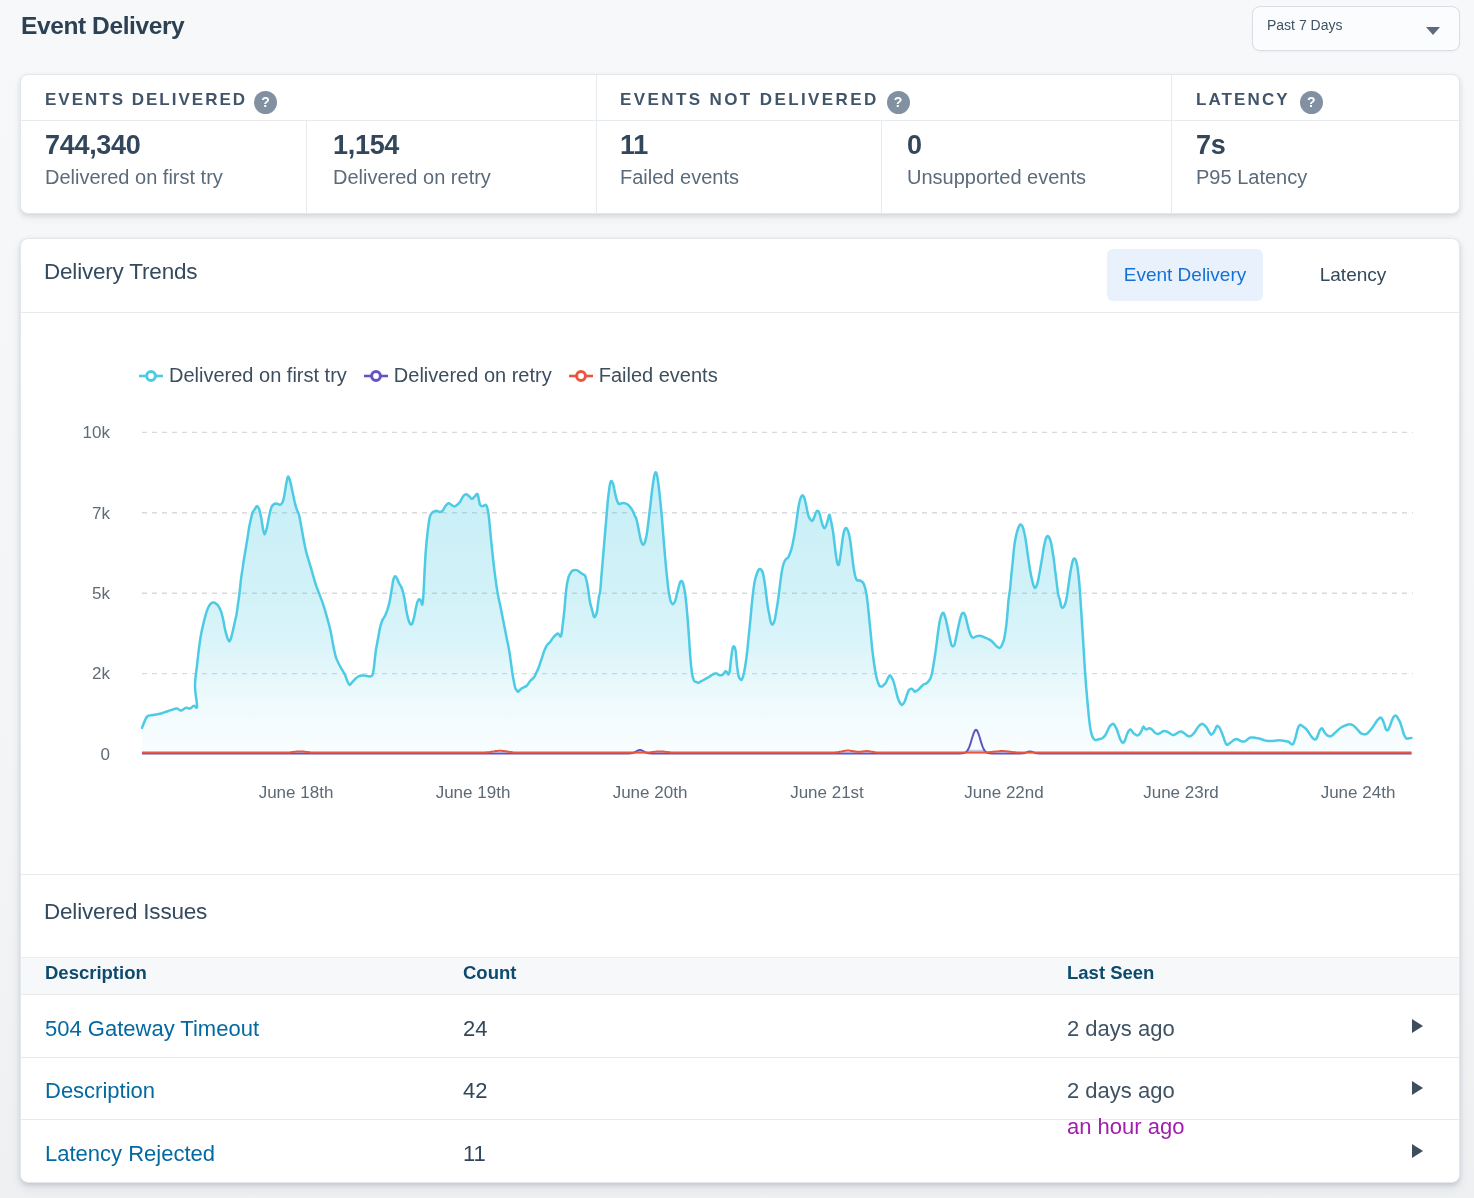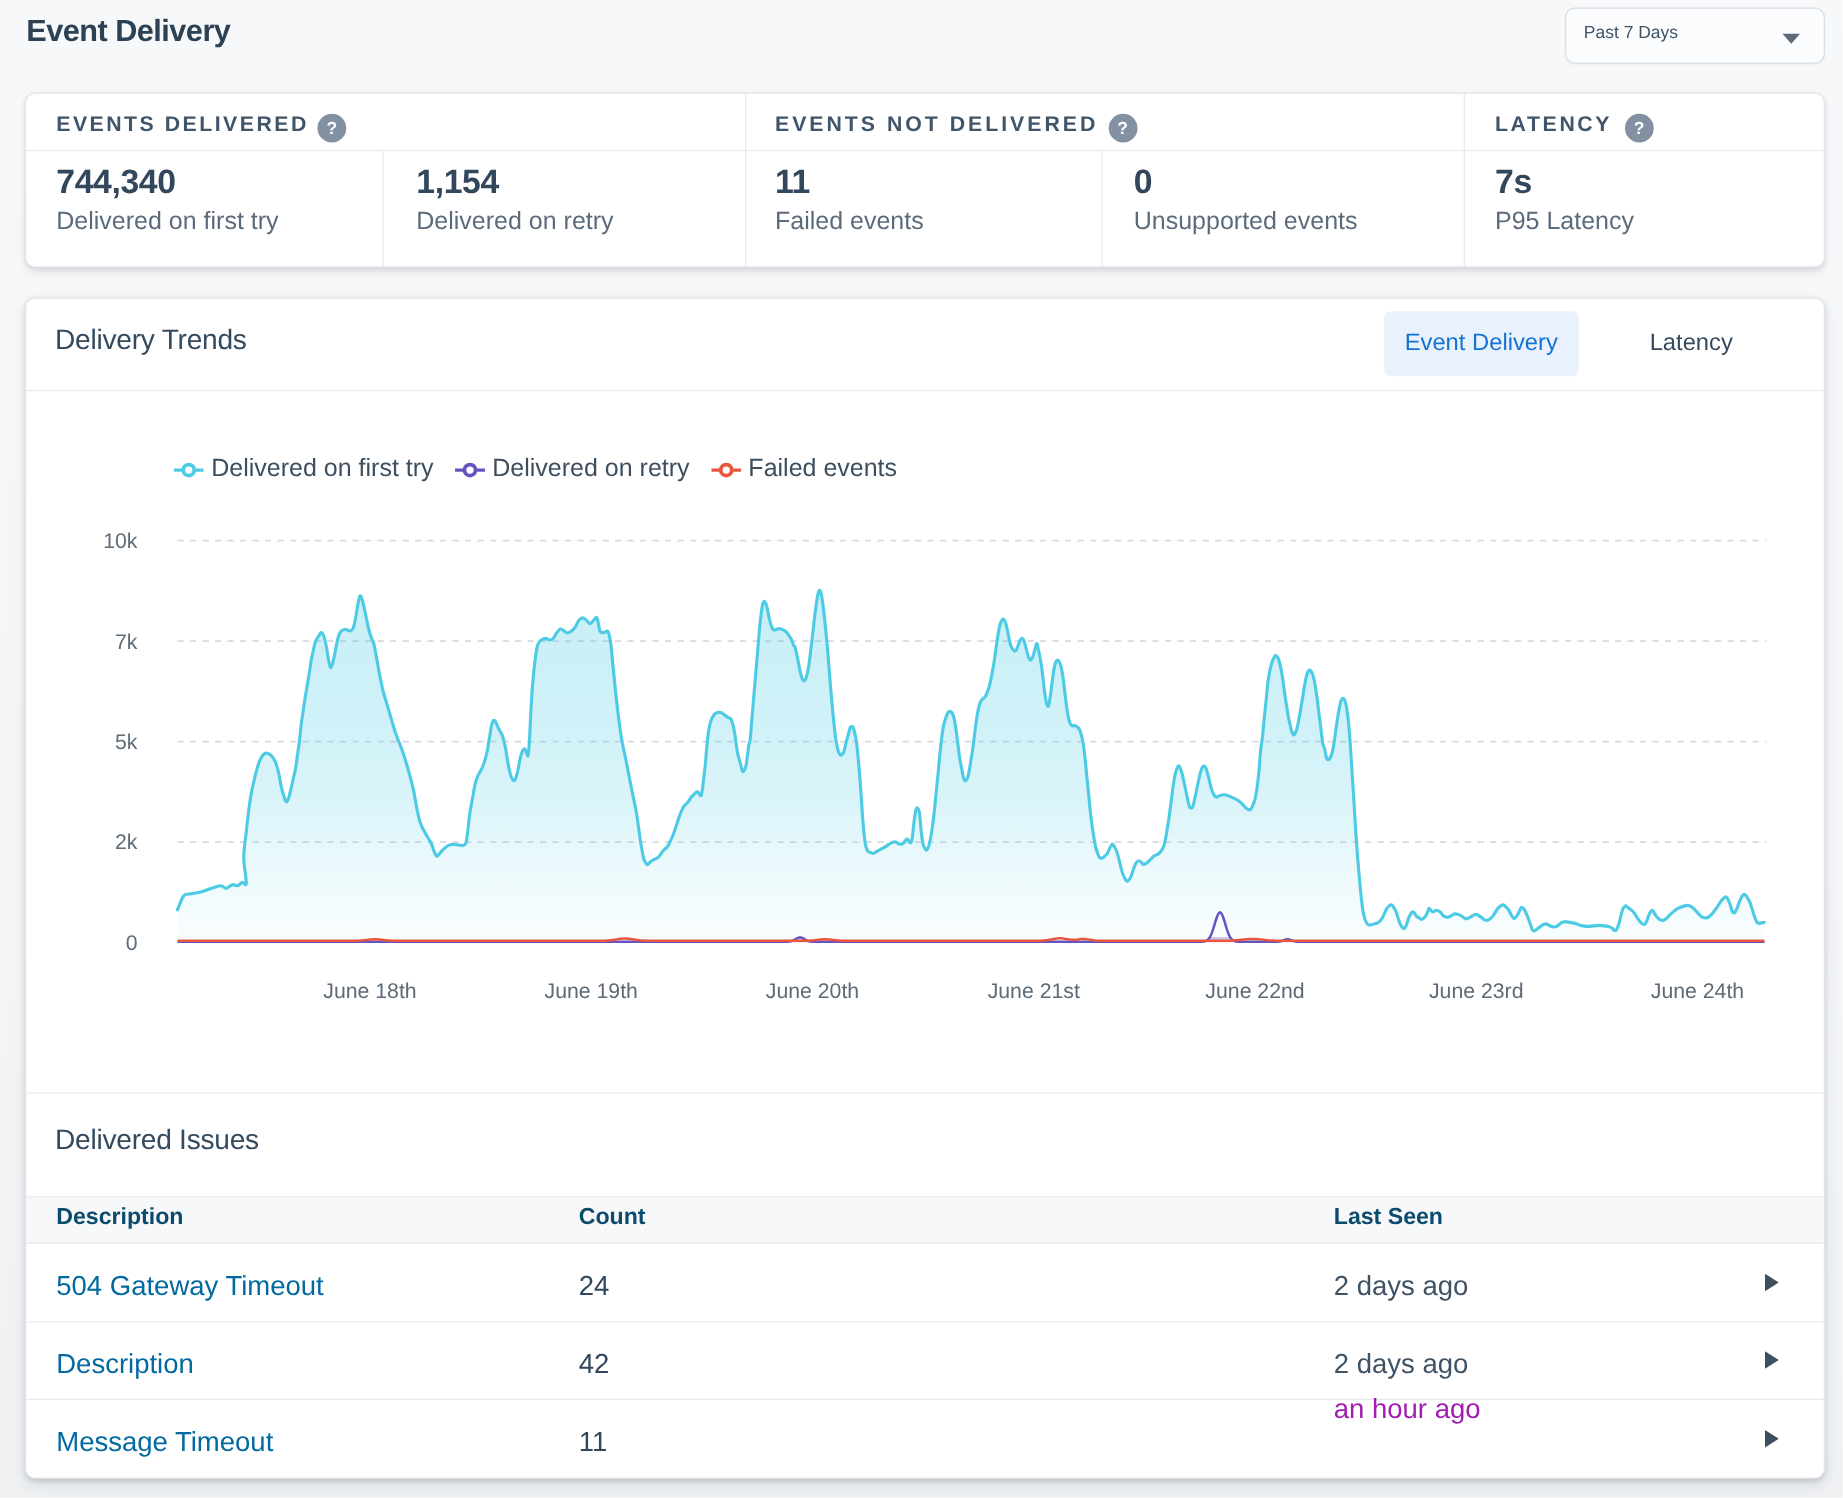--- a/index.html
+++ b/index.html
@@ -132,16 +132,16 @@
 <div class="cell" style="left:1067px;top:1018px;color:#3f5264">2 days ago</div>
 <div class="chev" style="top:1019px"></div>
 <div class="hline" style="left:21px;top:1057px;width:1438px"></div>
 
 <div class="cell link" style="left:45px;top:1080px">Description</div>
 <div class="cell" style="left:463px;top:1080px">42</div>
 <div class="cell" style="left:1067px;top:1080px;color:#3f5264">2 days ago</div>
 <div class="chev" style="top:1081px"></div>
 <div class="hline" style="left:21px;top:1119px;width:1438px"></div>
 
-<div class="cell link" style="left:45px;top:1143px">Message Timeout</div>
+<div class="cell link" style="left:45px;top:1143px">Latency Rejected</div>
 <div class="cell" style="left:463px;top:1143px">11</div>
 <div class="cell" style="left:1067px;top:1116px;color:#a21caf">an hour ago</div>
 <div class="chev" style="top:1144px"></div>
 
 </body></html>

